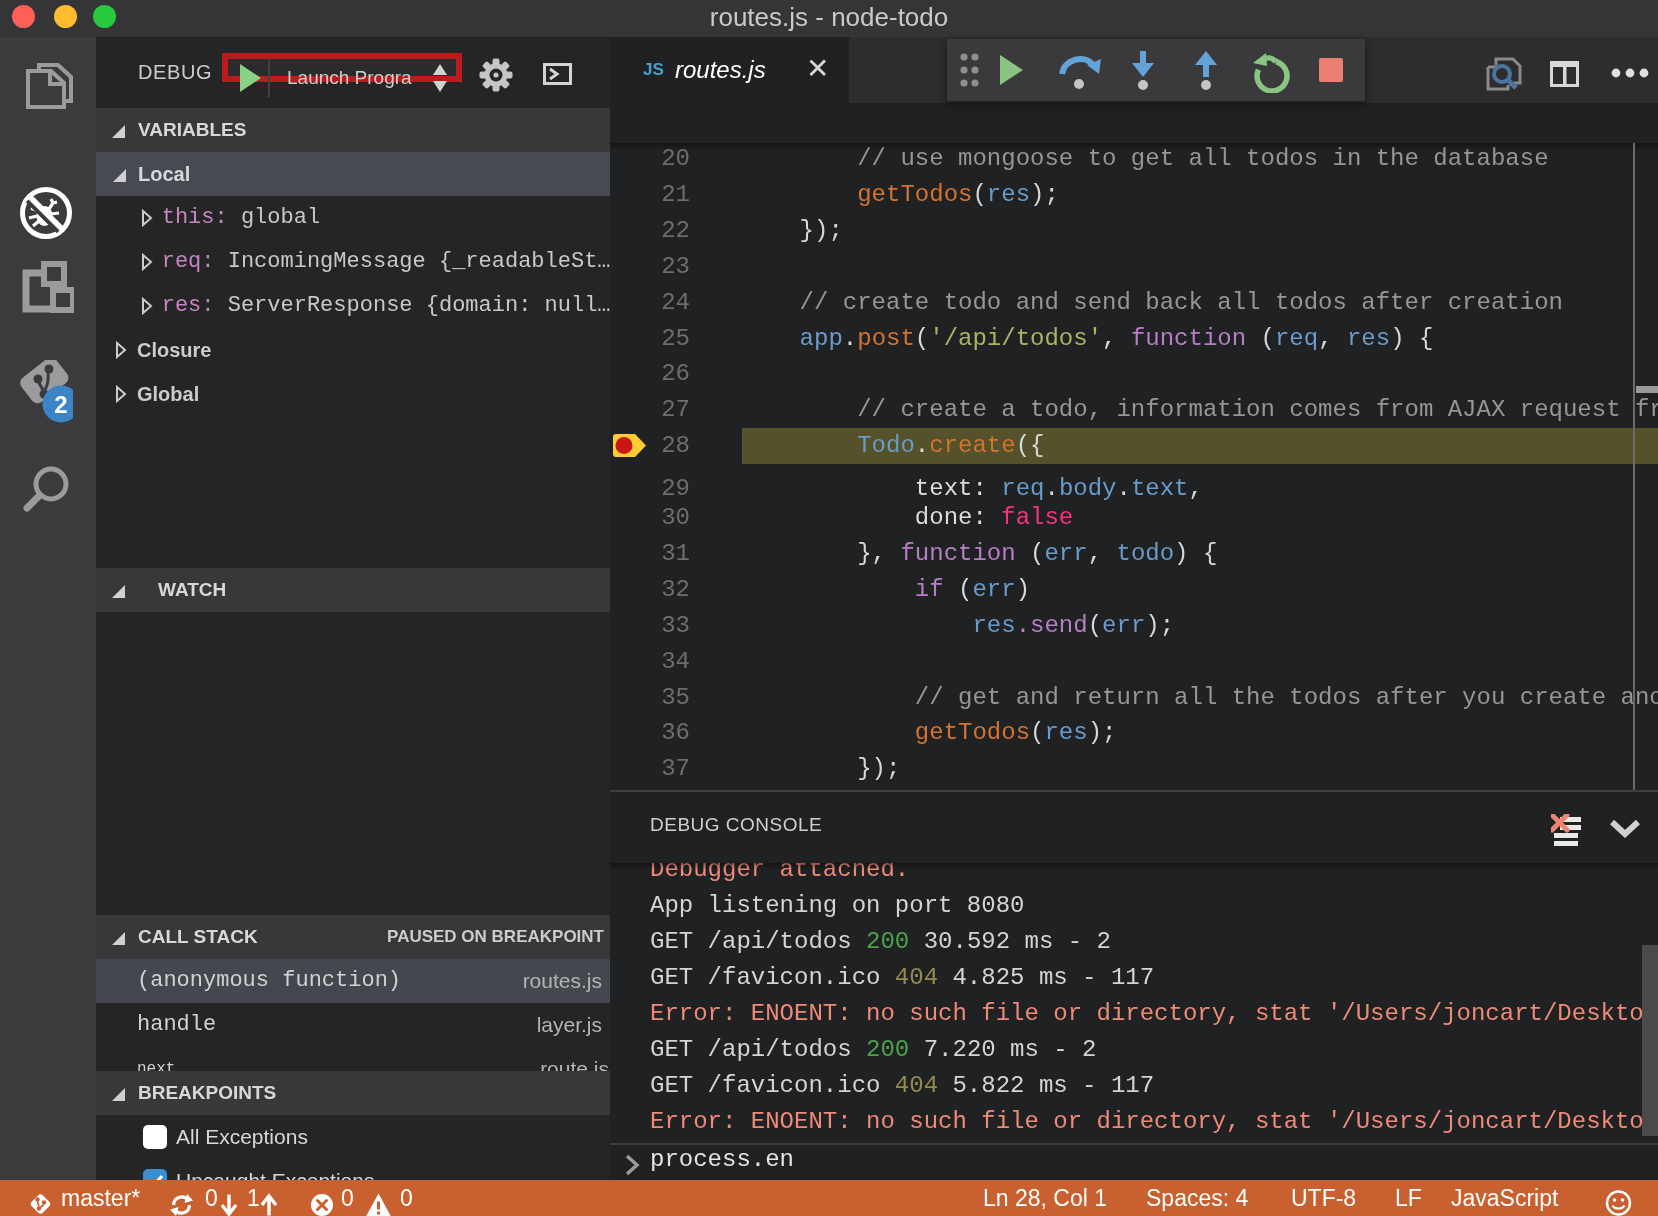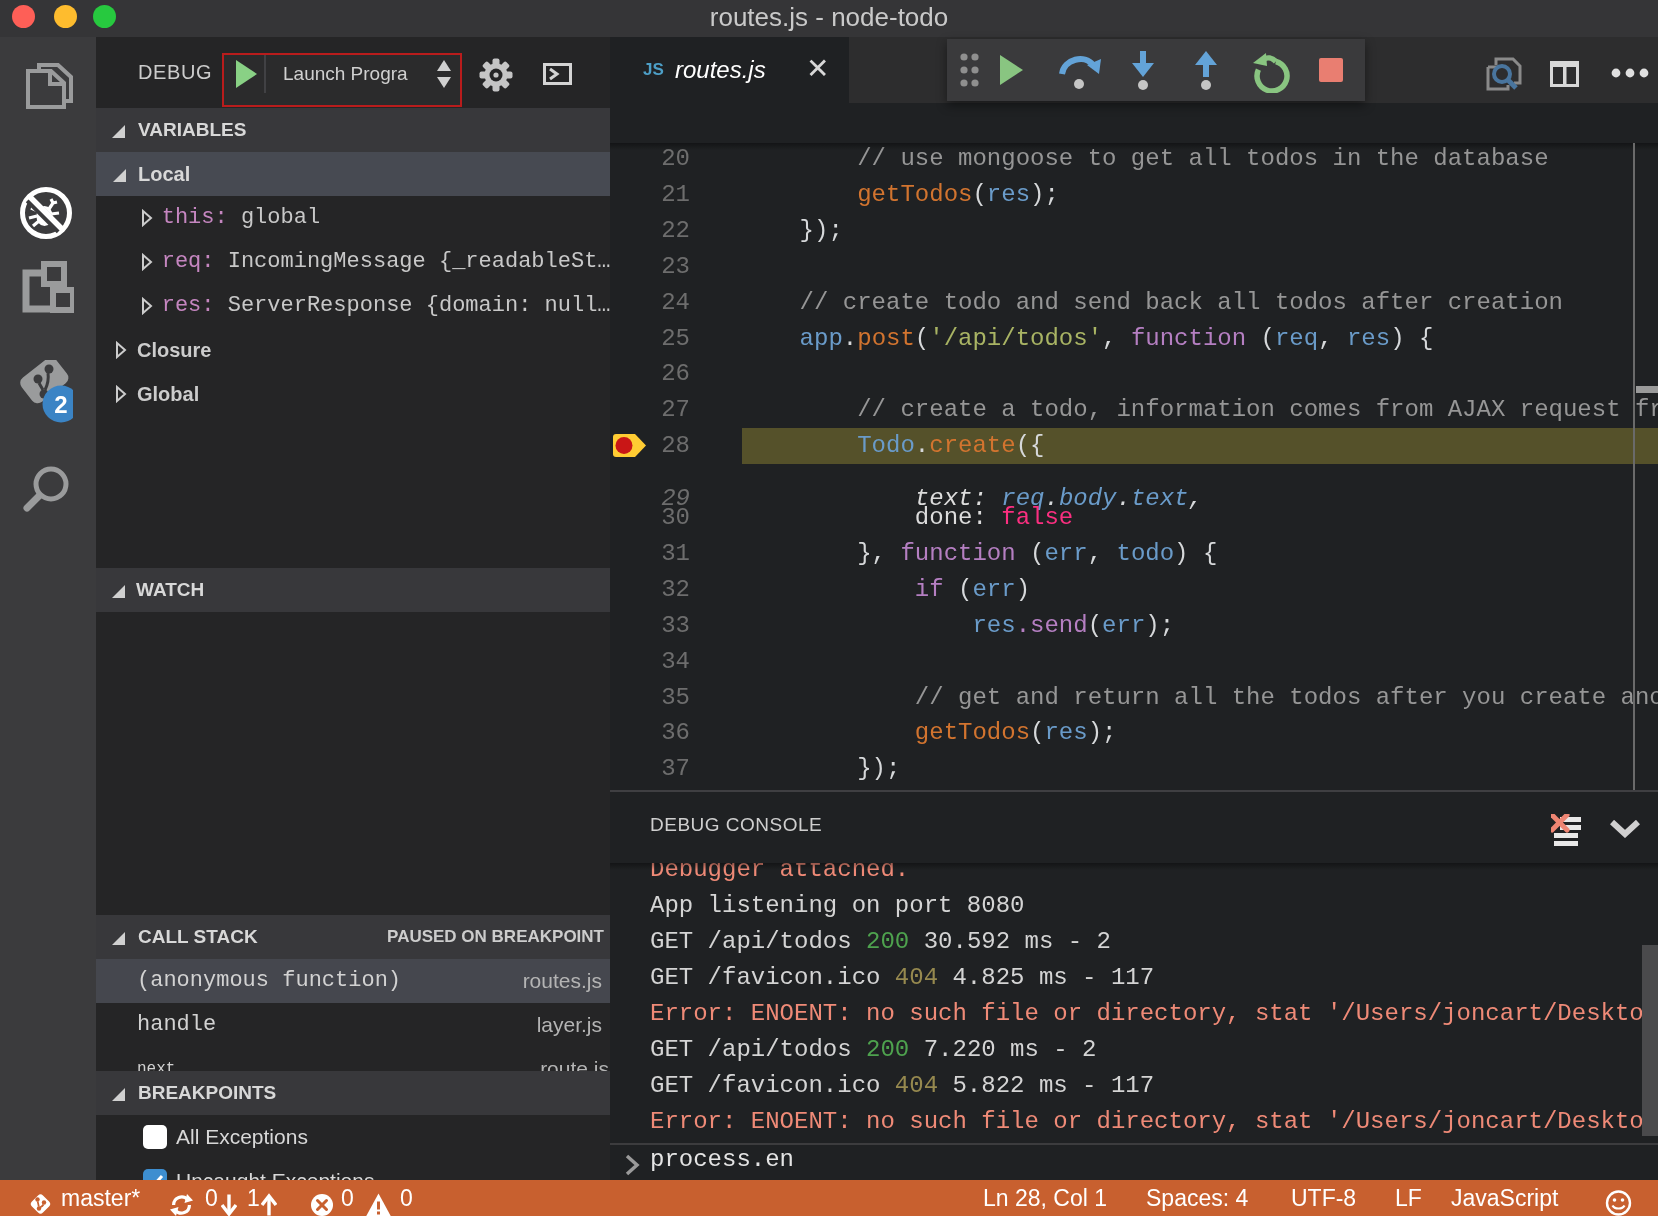--- a/index.html
+++ b/index.html
@@ -107,21 +107,21 @@
     <circle cx="29" cy="22" r="15" fill="none" stroke="#9a9b9c" stroke-width="5"></circle>
     <line x1="17" y1="34" x2="5" y2="46" stroke="#9a9b9c" stroke-width="7" stroke-linecap="round"></line>
   </svg>
 </div>
 
 <div class="abs" id="sidebar">
 
   <div class="abs" style="left:0;top:0;width:514px;height:71px;">
     <span style="position:absolute;left:42px;top:0;height:71px;line-height:71px;color:#cccccc;font-size:20px;letter-spacing:0.6px;">DEBUG</span>
 
-    <div style="position:absolute;left:126px;top:16px;width:240px;height:54px;border:2px solid #b91c1c;background:#2b2b2c;">
+    <div style="position:absolute;left:126px;top:16px;width:240px;height:29px;border:6px solid #b91c1c;background:#2b2b2c;">
       <div style="position:absolute;left:0;top:0;width:42px;height:38px;border-right:2px solid #414144;">
         <div style="position:absolute;left:12px;top:5px;width:0;height:0;border:14px solid transparent;border-left:21px solid #89d185;"></div>
       </div>
       <span style="position:absolute;left:59px;top:0;line-height:38px;color:#d0d0d0;font-size:19px;">Launch Progra</span>
       <svg style="position:absolute;right:6px;top:4px;display:block;" width="20" height="30" viewBox="0 0 20 30">
         <path d="M10 1 L17 12 L3 12 Z" fill="#d0d0d0"></path>
         <path d="M10 29 L17 18 L3 18 Z" fill="#d0d0d0"></path>
       </svg>
     </div>
 
@@ -182,21 +182,21 @@
   </div>
   <div class="row" style="top:335px;font-weight:bold;font-size:20px;">
     <span class="tw-colh" style="left:19px;top:13px;">
         <svg width="12" height="18">
           <path d="M2 2 L10 9 L2 16 Z" fill="none" stroke="#cccccc" stroke-width="2"></path>
         </svg>
       </span>
     <span style="margin-left:41px;color:#cccccc;">Global</span>
   </div>
 
-  <div class="sbhead" style="top:531px;"><span class="tw-exp" style="left:16px;top:17px;"></span><span style="margin-left:40px;">WATCH</span></div>
+  <div class="sbhead" style="top:531px;"><span class="tw-exp" style="left:16px;top:17px;"></span><span style="margin-left:62px;">WATCH</span></div>
 
   <div class="sbhead" style="top:878px;"><span class="tw-exp" style="left:16px;top:17px;"></span><span style="margin-left:42px;">CALL STACK</span>
     <span style="position:absolute;right:6px;top:0;font-size:17px;color:#cccccc;">PAUSED ON BREAKPOINT</span>
   </div>
   <div class="row" style="top:922px;background:#45474e;">
     <span class="mono" style="position:absolute;left:41px;font-size:22px;color:#d2d2d2;">(anonymous function)</span>
     <span style="position:absolute;right:92px;font-size:21px;color:#b4b4b4;">routes.js</span>
     <span style="position:absolute;right:22px;top:6px;width:44px;height:32px;background:#f0f0f0;border-radius:6px;color:#3a3a3a;font-size:21px;line-height:32px;text-align:center;">28</span>
   </div>
   <div class="row" style="top:966px;">
@@ -258,21 +258,21 @@
   <div style="position:absolute;left:132px;top:285.2px;width:916px;height:35.9px;background:#55512a;"></div>
   <div class="cl" style="top:-2px;"><span class="ln">20</span><span style="position:absolute;left:132px;" class="c-com">        // use mongoose to get all todos in the database</span></div>
   <div class="cl" style="top:33.9px;"><span class="ln">21</span><span style="position:absolute;left:132px;">        <span class="c-or">getTodos</span>(<span class="c-bl">res</span>);</span></div>
   <div class="cl" style="top:69.8px;"><span class="ln">22</span><span style="position:absolute;left:132px;">    });</span></div>
   <div class="cl" style="top:105.7px;"><span class="ln">23</span></div>
   <div class="cl" style="top:141.6px;"><span class="ln">24</span><span style="position:absolute;left:132px;" class="c-com">    // create todo and send back all todos after creation</span></div>
   <div class="cl" style="top:177.5px;"><span class="ln">25</span><span style="position:absolute;left:132px;">    <span class="c-bl">app</span>.<span class="c-or">post</span>(<span class="c-st">'/api/todos'</span>, <span class="c-pu">function</span> (<span class="c-bl">req</span>, <span class="c-bl">res</span>) {</span></div>
   <div class="cl" style="top:213.4px;"><span class="ln">26</span></div>
   <div class="cl" style="top:249.3px;"><span class="ln">27</span><span style="position:absolute;left:132px;" class="c-com">        // create a todo, information comes from AJAX request from Angular</span></div>
   <div class="cl" style="top:285.2px;"><span class="ln">28</span><span style="position:absolute;left:132px;">        <span class="c-bl">Todo</span>.<span class="c-or">create</span>({</span></div>
-  <div class="cl" style="top:338px;font-style:italic;"><span class="ln">29</span><span style="position:absolute;left:132px;">            <span class="c-wh">text:</span> <span class="c-bl">req</span>.<span class="c-bl">body</span>.<span class="c-bl">text</span>,</span></div>
+  <div class="cl" style="top:328px;"><span class="ln">29</span><span style="position:absolute;left:132px;">            <span class="c-wh">text:</span> <span class="c-bl">req</span>.<span class="c-bl">body</span>.<span class="c-bl">text</span>,</span></div>
   <div class="cl" style="top:357px;"><span class="ln">30</span><span style="position:absolute;left:132px;">            <span class="c-wh">done:</span> <span class="c-pk">false</span></span></div>
   <div class="cl" style="top:392.9px;"><span class="ln">31</span><span style="position:absolute;left:132px;">        }, <span class="c-pu">function</span> (<span class="c-bl">err</span>, <span class="c-bl">todo</span>) {</span></div>
   <div class="cl" style="top:428.8px;"><span class="ln">32</span><span style="position:absolute;left:132px;text-align:right;">            <span class="c-pu">if</span> (<span class="c-bl">err</span>)</span></div>
   <div class="cl" style="top:464.7px;"><span class="ln">33</span><span style="position:absolute;left:132px;">                <span class="c-bl">res</span><span class="c-pu">.send</span>(<span class="c-bl">err</span>);</span></div>
   <div class="cl" style="top:500.6px;"><span class="ln">34</span></div>
   <div class="cl" style="top:536.5px;"><span class="ln">35</span><span style="position:absolute;left:132px;" class="c-com">            // get and return all the todos after you create another</span></div>
   <div class="cl" style="top:572.4px;"><span class="ln">36</span><span style="position:absolute;left:132px;">            <span class="c-or">getTodos</span>(<span class="c-bl">res</span>);</span></div>
   <div class="cl" style="top:608.3px;"><span class="ln">37</span><span style="position:absolute;left:132px;">        });</span></div>
   <div class="cl" style="top:644.2px;"><span class="ln">38</span></div>
   <div style="position:absolute;left:0;top:0;width:1048px;height:7px;background:linear-gradient(rgba(0,0,0,0.38),rgba(0,0,0,0));"></div>

